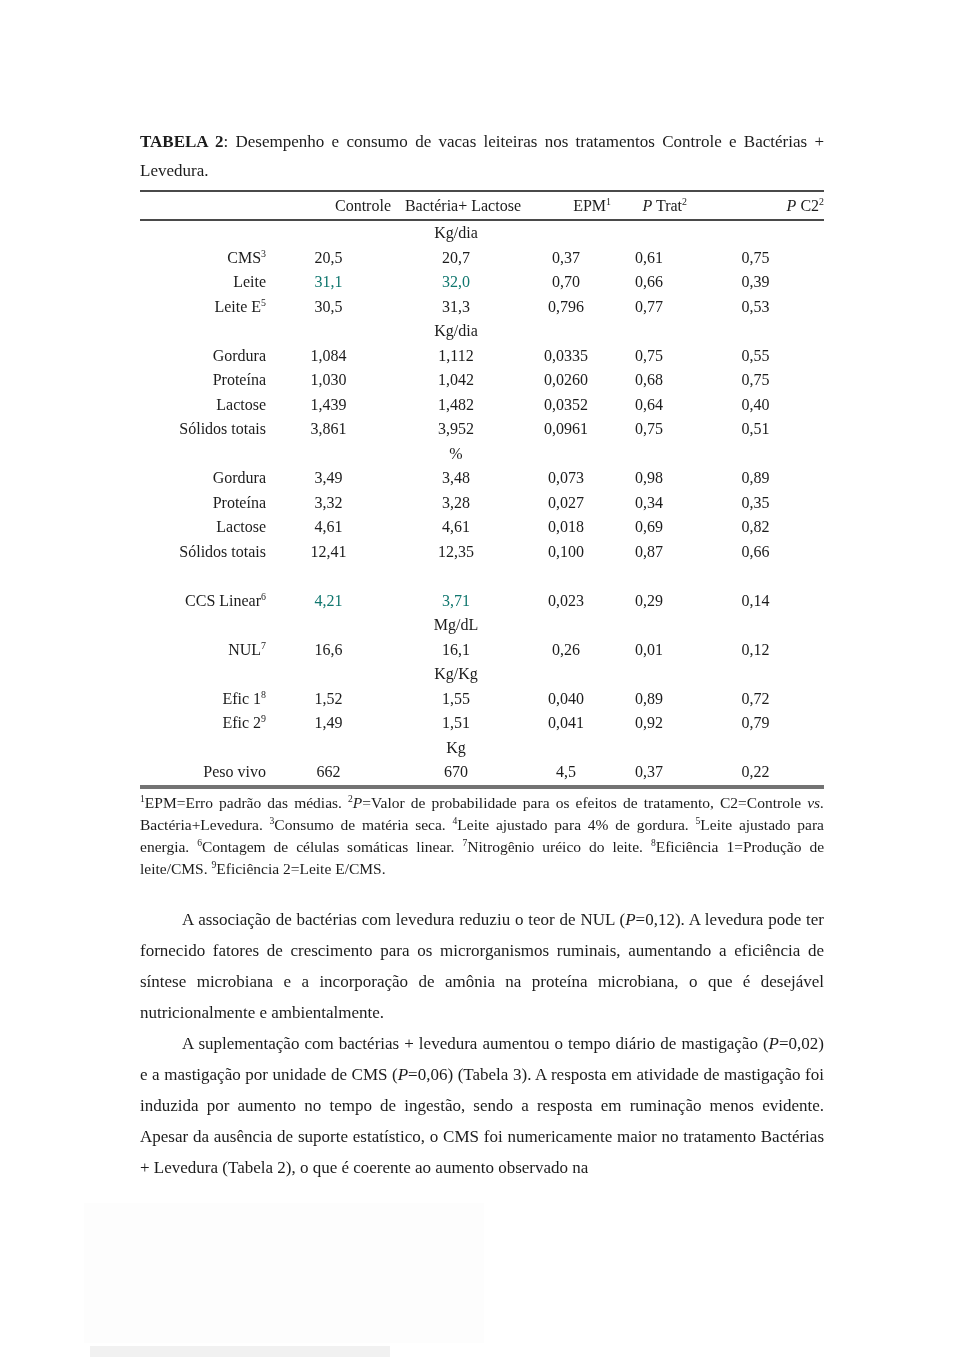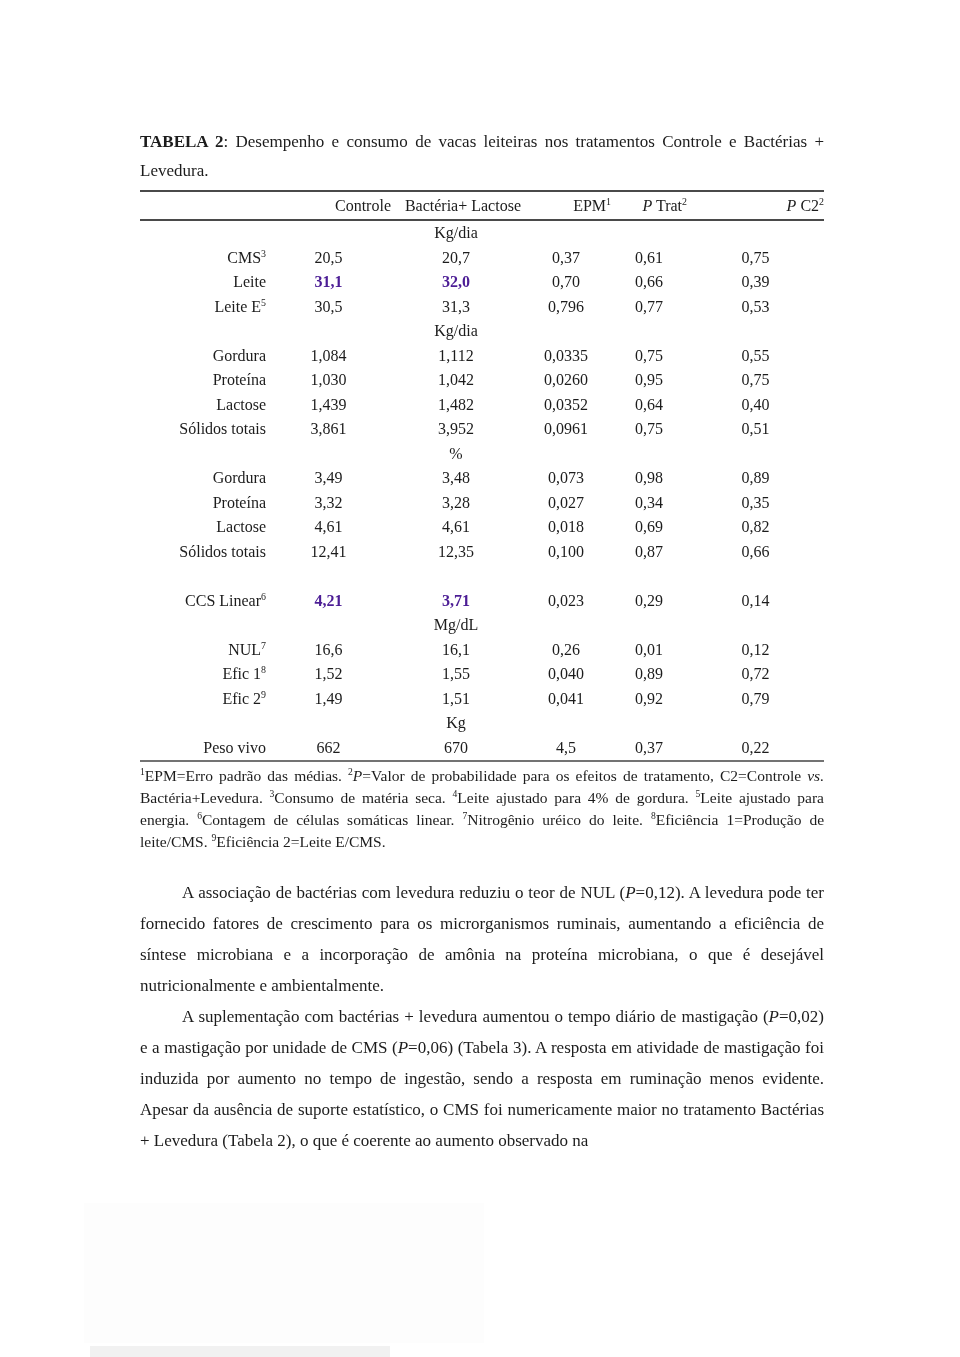--- a/index.html
+++ b/index.html
@@ -33,41 +33,41 @@
     white-space:nowrap;
     height:27px;
     text-align:right;
     padding:0;
   }
   table.datatable thead tr{
     border-top:2px solid #4a4a4a;
     border-bottom:2px solid #4a4a4a;
   }
   table.datatable tbody tr:last-child td{
-    border-bottom:2px solid #737373;
+    border-bottom:4px solid #737373;
   }
   table.datatable td{
     height:24.5px;
     padding:0;
     text-align:center;
     vertical-align:middle;
     white-space:nowrap;
   }
   table.datatable td.lbl{
     text-align:right;
     padding-left:4px;
     margin-left:21px;
   }
   sup{
     font-size:0.62em;
     line-height:0;
   }
   .red{
-    color:#4c1d95;
-    font-weight:bold;
+    color:#0f766e;
+    font-weight:normal;
   }
   .footnote{
     font-size:15.5px;
     line-height:22px;
     text-align:justify;
     margin-top:3px;
   }
   .bodypara{
     font-size:17px;
     line-height:31px;
@@ -164,21 +164,21 @@
             <td class="val">1,112</td>
             <td class="val">0,0335</td>
             <td class="val">0,75</td>
             <td class="val">0,55</td>
           </tr>
           <tr>
             <td class="lbl">Proteína</td>
             <td class="val">1,030</td>
             <td class="val">1,042</td>
             <td class="val">0,0260</td>
-            <td class="val">0,95</td>
+            <td class="val">0,68</td>
             <td class="val">0,75</td>
           </tr>
           <tr>
             <td class="lbl">Lactose</td>
             <td class="val">1,439</td>
             <td class="val">1,482</td>
             <td class="val">0,0352</td>
             <td class="val">0,64</td>
             <td class="val">0,40</td>
           </tr>
@@ -256,20 +256,28 @@
           </tr>
           <tr>
             <td class="lbl">NUL<sup>7</sup></td>
             <td class="val">16,6</td>
             <td class="val">16,1</td>
             <td class="val">0,26</td>
             <td class="val">0,01</td>
             <td class="val">0,12</td>
           </tr>
           <tr>
+            <td class="lbl"></td>
+            <td class="val"></td>
+            <td class="val">Kg/Kg</td>
+            <td class="val"></td>
+            <td class="val"></td>
+            <td class="val"></td>
+          </tr>
+          <tr>
             <td class="lbl">Efic 1<sup>8</sup></td>
             <td class="val">1,52</td>
             <td class="val">1,55</td>
             <td class="val">0,040</td>
             <td class="val">0,89</td>
             <td class="val">0,72</td>
           </tr>
           <tr>
             <td class="lbl">Efic 2<sup>9</sup></td>
             <td class="val">1,49</td>

